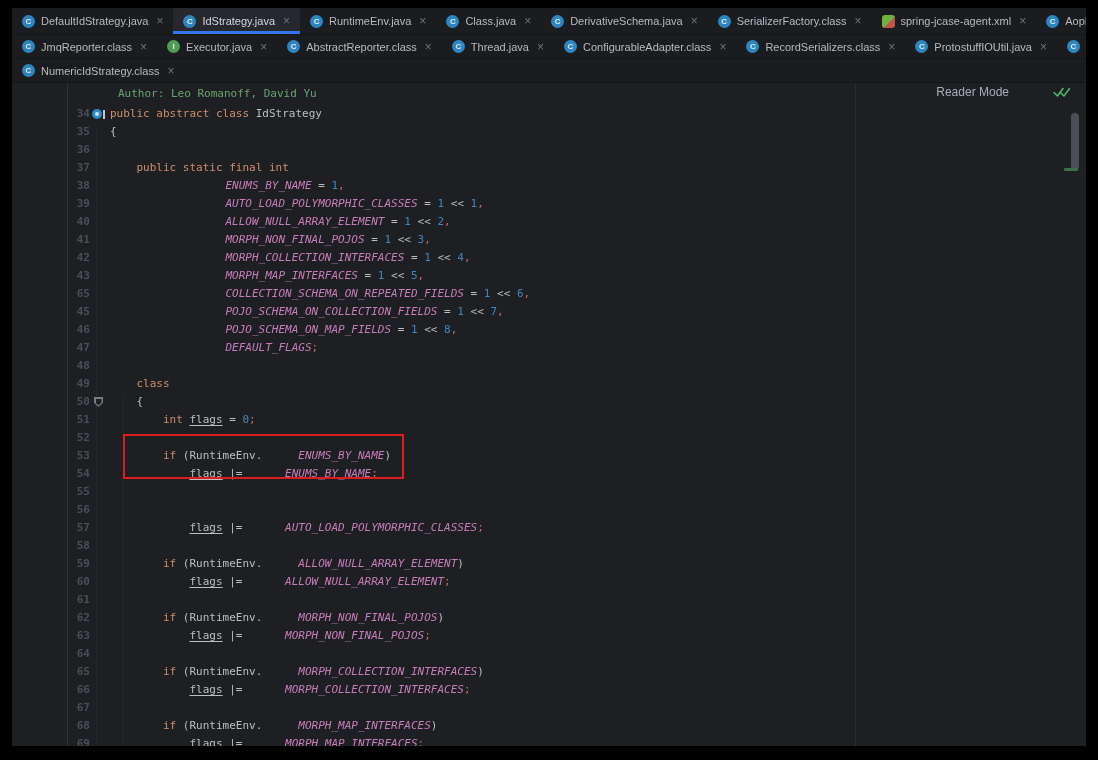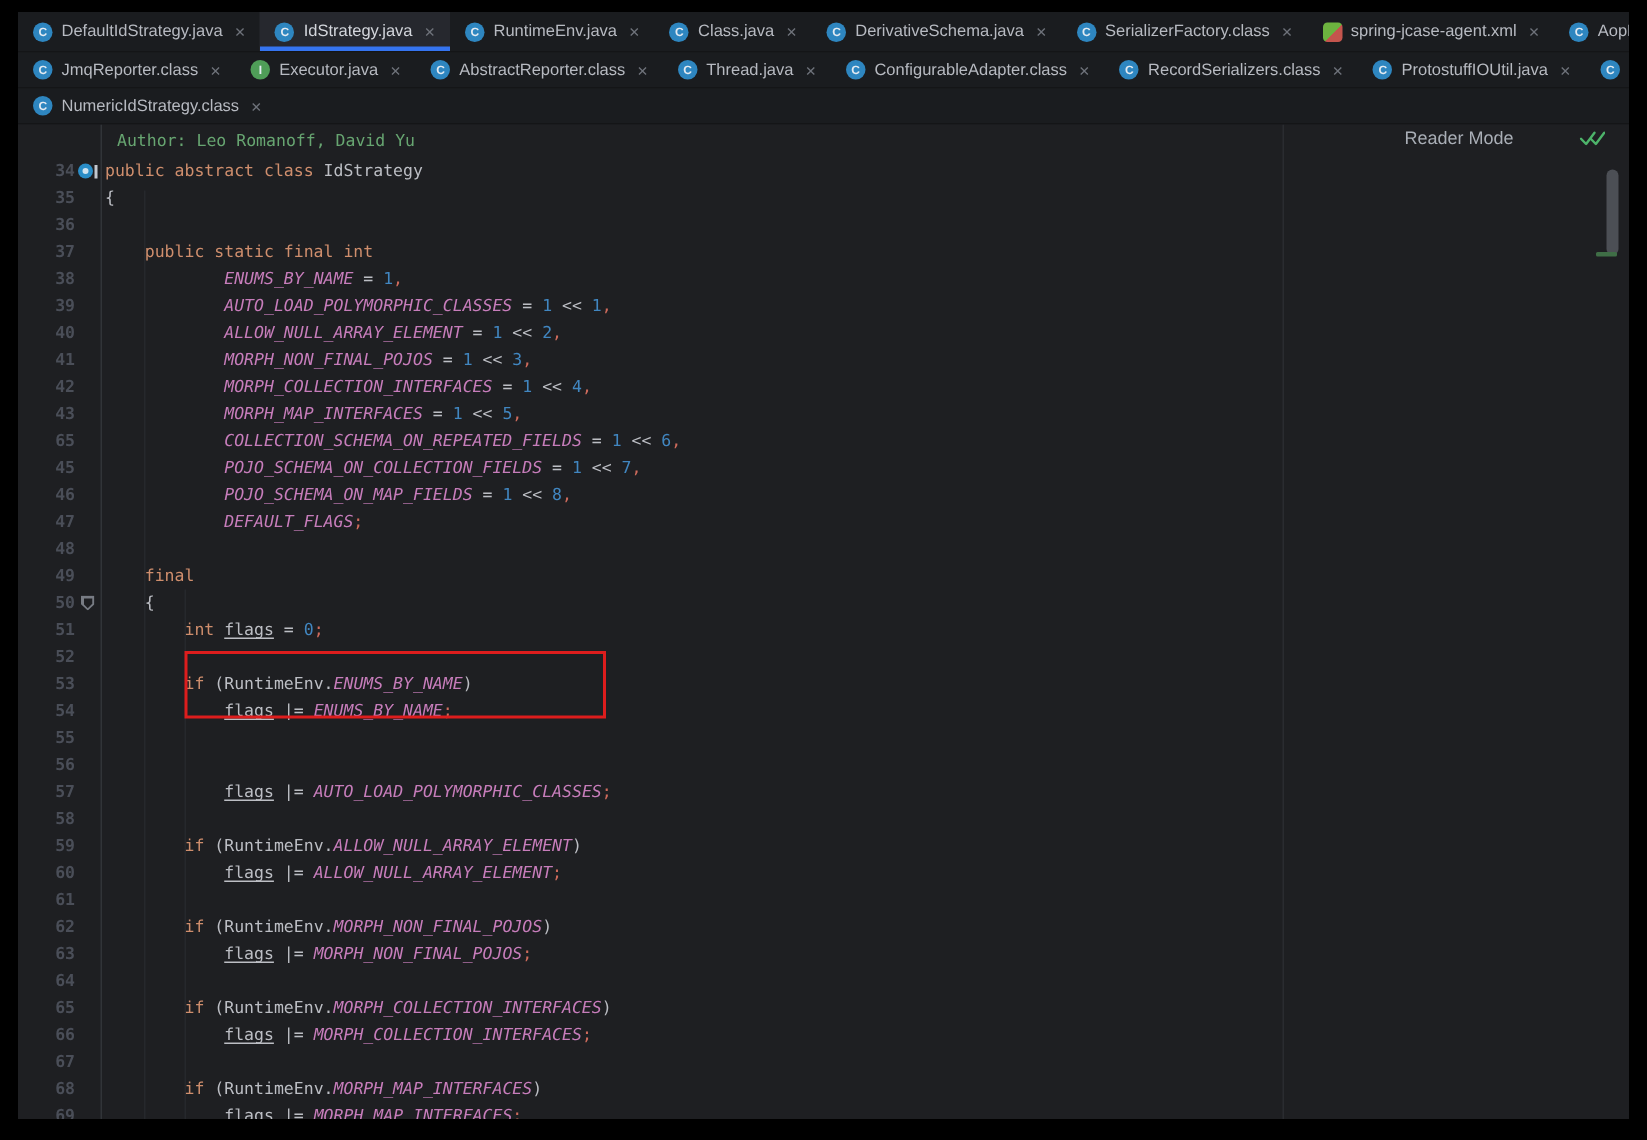--- a/index.html
+++ b/index.html
@@ -23,31 +23,31 @@
   .ic-java-interface{background:#4f9e58;}
   .ic-spring-xml{border-radius:3px;background:linear-gradient(135deg,#6db33f 55%,#c4554d 55%);}
 
   
   .editor{position:relative;height:663px;background:#1e1f22;overflow:hidden;
           font-family:"DejaVu Sans Mono",monospace;font-size:11px;}
   .gutter-sep{position:absolute;left:55px;top:0;bottom:0;width:1px;background:#313438;z-index:1;}
   .wrap-guide{position:absolute;left:843px;top:0;bottom:0;width:1px;background:#2a2c30;}
   .indent-guide{position:absolute;width:1px;background:#2a2c31;opacity:.7;}
 
-  .code{position:relative;z-index:2;}
+  .code{position:relative;z-index:2;padding-left:40px;}
   .code-line{display:flex;height:18px;line-height:18px;}
   .code-line.comment-row{height:22px;line-height:22px;}
   .ln{width:38px;text-align:right;color:#4a4e58;flex:0 0 auto;user-select:none;font-weight:bold;}
   .gut{width:17px;flex:0 0 auto;display:flex;align-items:center;justify-content:center;gap:1px;}
   .src{white-space:pre;padding-left:3px;}
   .comment-row .src{padding-left:11px;}
 
   .tk-kw{color:#cf8e6d;}
   .tk-id{color:#bcbec4;}
-  .tk-const{color:#c77dbb;font-style:italic;}
+  .tk-const{color:#c77dbb;font-style:italic;margin-left:36px;}
   .tk-num{color:#4186c0;}
   .tk-punc{color:#cf6b5c;}
   .tk-cmt{color:#67a571;}
   .tk-var{color:#bcbec4;text-decoration:underline;text-underline-offset:2px;}
 
   
   .g-impl{width:10px;height:10px;border-radius:50%;background:#2a8dc7;position:relative;display:inline-block;}
   .g-impl::after{content:"";position:absolute;left:3px;top:3px;width:4px;height:4px;border-radius:50%;background:#cfe3f0;}
   .g-impl-bar{display:inline-block;width:2px;height:9px;background:#c3c8cf;}
   .g-fold{width:9px;height:10px;background:#787c84;clip-path:polygon(0 0,100% 0,100% 58%,50% 100%,0 58%);
@@ -247,21 +247,21 @@
             <span class="src"><span class="tk-id">            </span><span class="tk-const">DEFAULT_FLAGS</span><span class="tk-punc">;</span></span>
           </div>
           <div class="code-line">
             <span class="ln">48</span>
             <span class="gut"></span>
             <span class="src"></span>
           </div>
           <div class="code-line">
             <span class="ln">49</span>
             <span class="gut"></span>
-            <span class="src"><span class="tk-kw">    final</span></span>
+            <span class="src"><span class="tk-kw">    class</span></span>
           </div>
           <div class="code-line">
             <span class="ln">50</span>
             <span class="gut">
               <span class="g-fold">
                 <span></span>
               </span>
             </span>
             <span class="src"><span class="tk-id">    {</span></span>
           </div>

